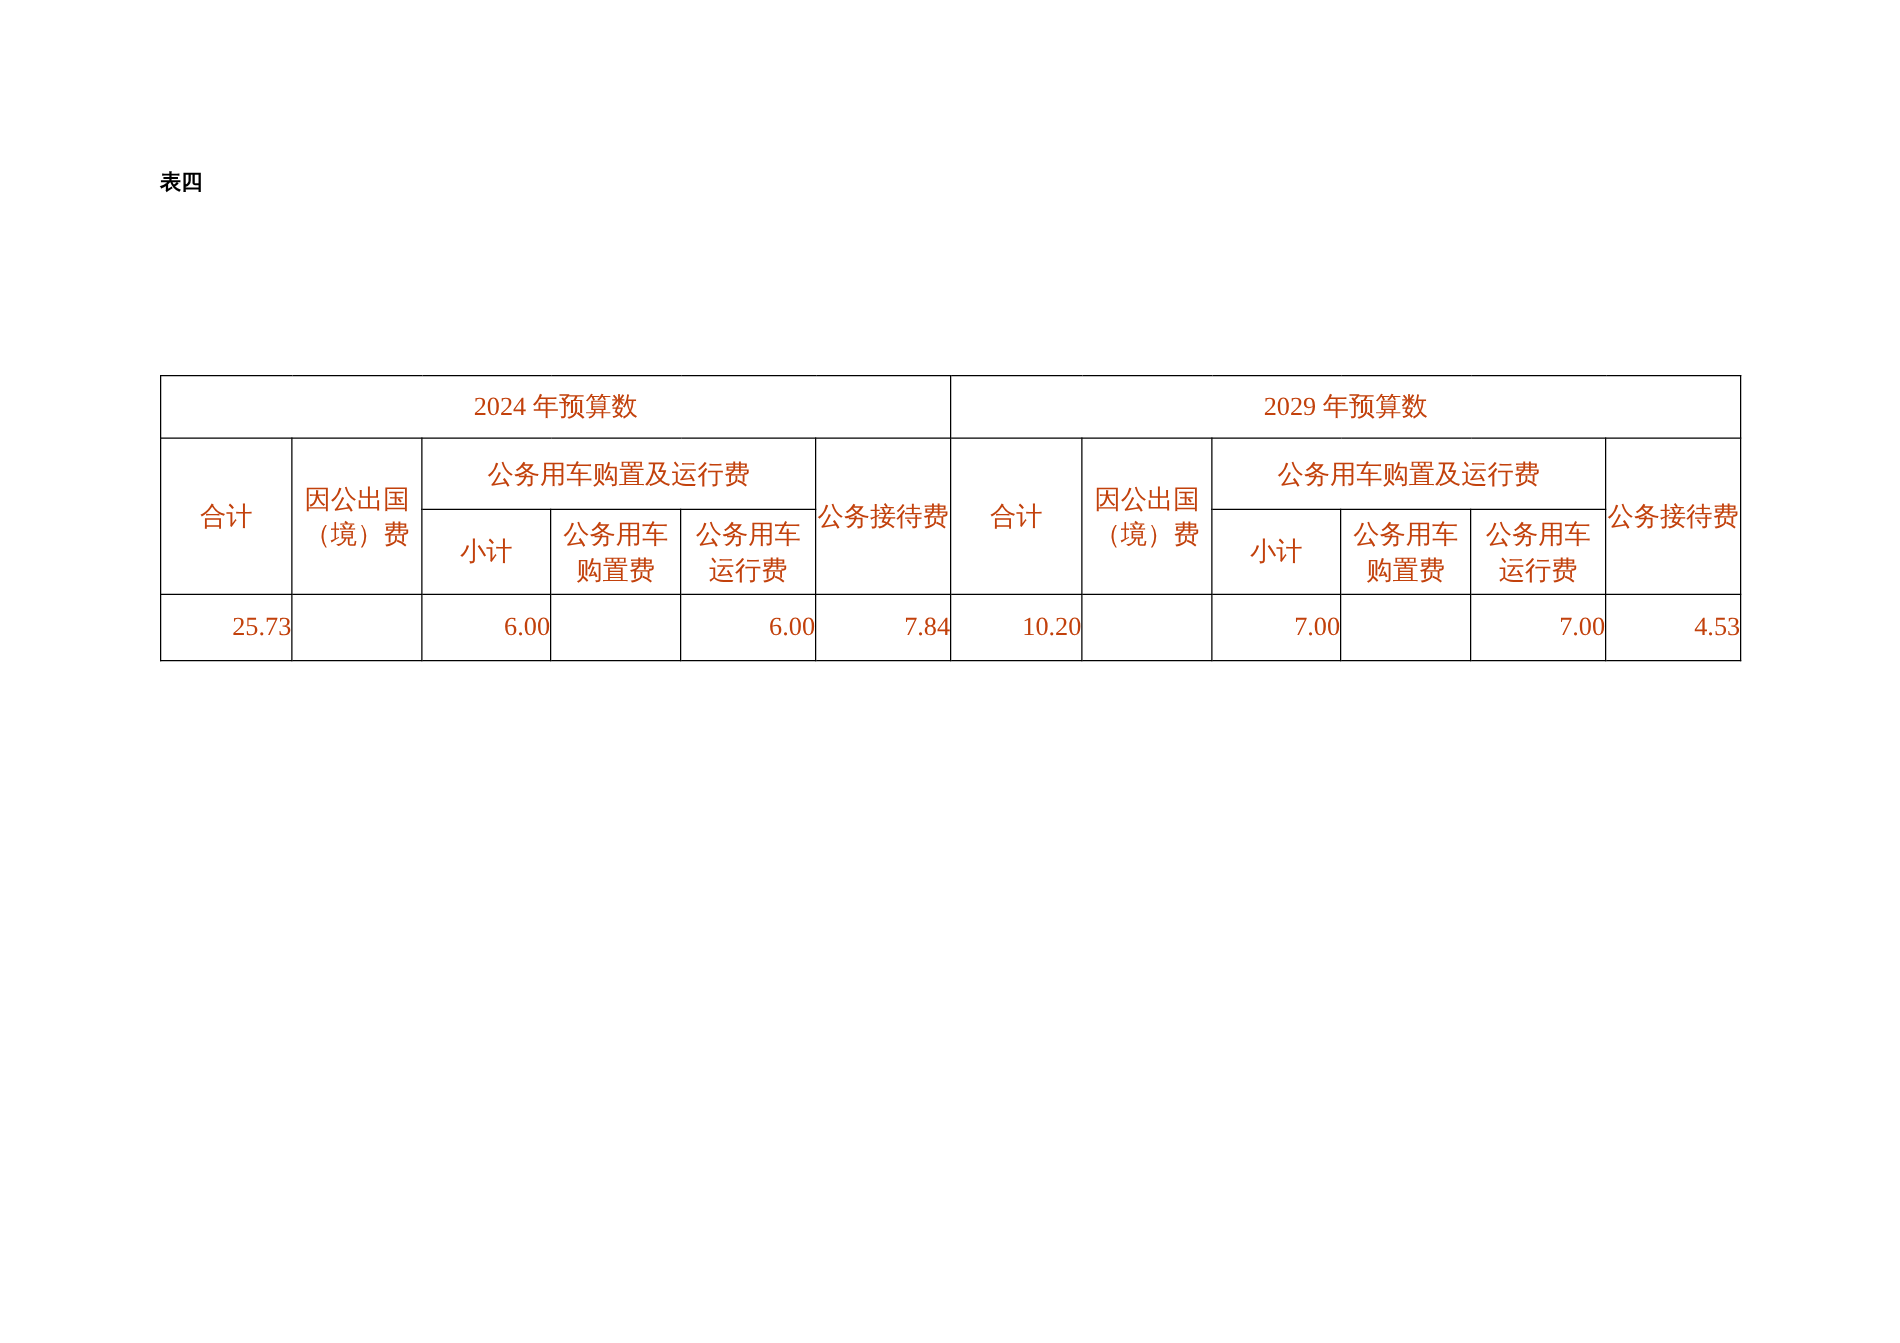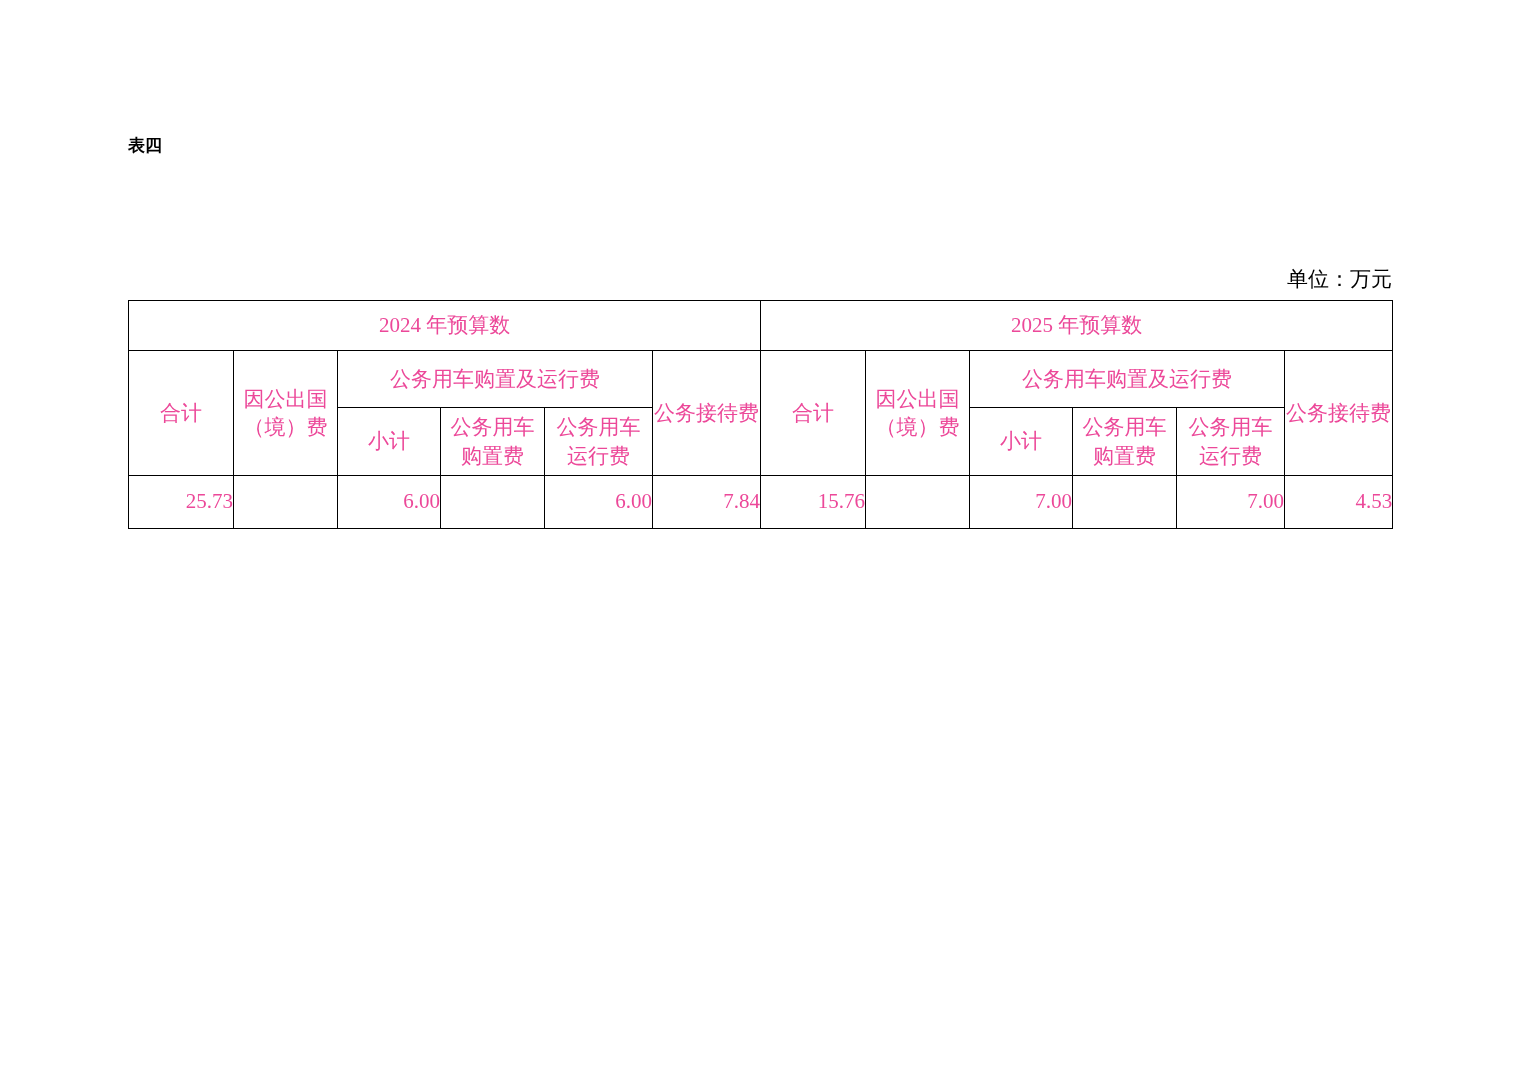--- a/index.html
+++ b/index.html
@@ -51,21 +51,21 @@
     white-space: nowrap;
   }
   table.budget-table {
     position: absolute;
     left: 128px;
     top: 300px;
     width: 1264px;
     border-collapse: collapse;
     table-layout: fixed;
     font-size: 21px;
-    color: #ec4899;
+    color: #c2410c;
   }
   table.budget-table td {
     border: 1.5px solid #000000;
     padding: 0;
     vertical-align: middle;
     overflow: hidden;
   }
   tr.year-row      { height: 50px; }
   tr.group-row     { height: 57px; }
   tr.sub-row       { height: 68px; }
@@ -83,41 +83,40 @@
   }
 </style>
 </head>
 <body>
 
 <div class="page">
 
   <div class="table-label">表四</div>
 
 
-  <div class="unit-note">单位：万元</div>
 
   <table class="budget-table">
     <colgroup>
       <col style="width:105px">
         <col style="width:104px">
         <col style="width:103px">
       <col style="width:104px">
         <col style="width:108px">
         <col style="width:108px">
       <col style="width:105px">
         <col style="width:104px">
         <col style="width:103px">
       <col style="width:104px">
         <col style="width:108px">
         <col style="width:108px">
     </colgroup>
     <tbody>
       <tr class="year-row">
         <td class="hd" colspan="6">2024 年预算数</td>
-        <td class="hd" colspan="6">2025 年预算数</td>
+        <td class="hd" colspan="6">2029 年预算数</td>
       </tr>
       <tr class="group-row">
         <td class="hd" rowspan="2">合计</td>
         <td class="hd" rowspan="2">因公出国
 （境）费</td>
         <td class="hd" colspan="3">公务用车购置及运行费</td>
         <td class="hd" rowspan="2">公务接待费</td>
         <td class="hd" rowspan="2">合计</td>
         <td class="hd" rowspan="2">因公出国
 （境）费</td>
@@ -136,21 +135,21 @@
         <td class="hd">公务用车
 运行费</td>
       </tr>
       <tr class="data-row">
         <td class="num">25.73</td>
         <td class="num"></td>
         <td class="num">6.00</td>
         <td class="num"></td>
         <td class="num">6.00</td>
         <td class="num">7.84</td>
-        <td class="num">15.76</td>
+        <td class="num">10.20</td>
         <td class="num"></td>
         <td class="num">7.00</td>
         <td class="num"></td>
         <td class="num">7.00</td>
         <td class="num">4.53</td>
       </tr>
     </tbody>
   </table>
 
 </div>

